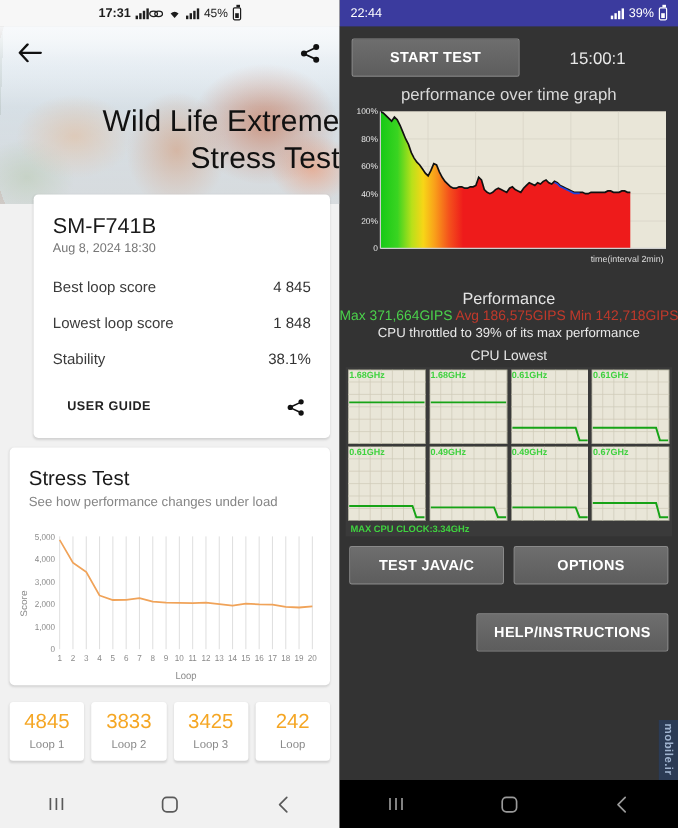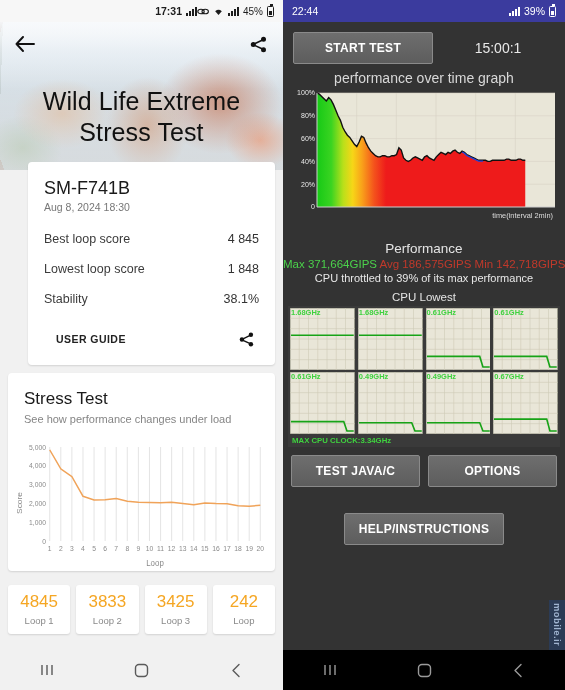--- a/index.html
+++ b/index.html
@@ -9,21 +9,21 @@
     background: #000;
     overflow: hidden;
   }
   .screen { position: relative; width: 565px; height: 690px; display: flex; }
 
   
   .left { position: relative; width: 283px; height: 690px; background: #f1f1f1; overflow: hidden; }
 
   .l-statusbar {
     height: 22px; background: #f7f7f7;
-    display: flex; align-items: center; justify-content: flex-end;
+    display: flex; align-items: center; justify-content: center;
     padding: 0 9px; color: #1d1d1d; font-size: 10.5px; position: relative; z-index: 6;
   }
   .l-statusbar .sb-left { display: flex; align-items: center; gap: 4px; font-weight: 600; }
   .l-statusbar .sb-right { display: flex; align-items: center; gap: 4px; font-size: 10px; }
   .sig-bars { display: inline-flex; align-items: flex-end; gap: 1px; height: 9px; }
   .sig-bars i { display: block; width: 2px; background: #1d1d1d; }
   .sig-bars i:nth-child(1){height:3px}.sig-bars i:nth-child(2){height:5px}
   .sig-bars i:nth-child(3){height:7px}.sig-bars i:nth-child(4){height:9px}
   .batt { width: 7px; height: 11px; border: 1.2px solid #1d1d1d; border-radius: 1.5px; position: relative; }
   .batt::before { content:""; position:absolute; top:-2.5px; left:1.6px; width:3px; height:1.6px; background:#1d1d1d; }
@@ -50,21 +50,21 @@
   }
   .hero::after {
     content:""; position:absolute; inset:0;
     background: linear-gradient(to bottom, rgba(248,250,252,.92) 0%, rgba(250,251,252,.42) 18%, rgba(255,255,255,.15) 45%, rgba(255,255,255,.30) 100%);
   }
   .hero-top { position: absolute; top: 0; left: 0; right: 0; height: 44px;
     display: flex; align-items: center; justify-content: space-between; padding: 0 12px; z-index: 3; }
   .ic-btn { width: 26px; height: 26px; display:flex; align-items:center; justify-content:center; cursor:pointer; }
   .ic-btn svg { display:block; }
   .hero-title {
-    position: absolute; top: 64px; left: 0; right: 0; z-index: 3; text-align: center;
+    position: absolute; top: 64px; left: 0; right: 0; z-index: 3; text-align: right;
     color: #111; font-size: 25px; line-height: 1.23; letter-spacing: .1px;
   }
 
   
   .card { background: #fff; margin: 0 8px 8px 8px; border-radius: 4px; box-shadow: 0 1px 2px rgba(0,0,0,.13); }
   .card-first { margin-top: -8px; position: relative; z-index: 4; margin-left: 28px; }
   .dev-name { font-size: 18px; color: #1a1a1a; padding: 16px 16px 2px; }
   .dev-date { font-size: 10.5px; color: #777; padding: 0 16px 11px; }
   .srow { display: flex; justify-content: space-between; align-items: center;
     padding: 8px 16px; font-size: 12.5px; color: #3b3b3b; }
@@ -122,21 +122,21 @@
   .cpu-head { text-align:center; color:#e4e4e4; font-size: 11.5px; padding: 2px 0 3px; }
   .cpu-grid-wrap { margin: 0 5px; background:#3a3a3a; padding: 2px 2px 0; position: relative; }
   .cpu-row { display: flex; gap: 3px; margin-bottom: 2px; }
   .cpu-cell { position: relative; flex: 1; height: 62px; }
   .cpu-cell .ghz { position: absolute; top: 0; left: 1px; font-size: 7.5px; color: #3fd23f; font-weight: bold; z-index:2; }
   .cpu-cell svg { display: block; width: 100%; height: 100%; }
   .cpu-max { font-size: 7.8px; color: #3fd23f; font-weight: bold; padding: 0 0 2px 2px; }
 
   .r-btnrow { display: flex; gap: 8px; padding: 8px 8px 0; }
   .r-btnrow .btn { flex: 1; }
-  .r-btnrow2 { display: flex; justify-content: center; padding: 2px 8px 0; margin-top: 24px; }
+  .r-btnrow2 { display: flex; justify-content: flex-end; padding: 24px 8px 0; }
   .btn-help { width: 160px; }
 
   
   .navbar { position: absolute; bottom: 0; left: 0; right: 0; height: 40px;
     display: flex; align-items: center; justify-content: space-around; }
   .nav-l { background: #f1f1f1; }
   .nav-r { background: #000; }
   .nav-ic { display:flex; align-items:center; justify-content:center; width: 40px; height: 40px; cursor: pointer; }
 
   .watermark {

